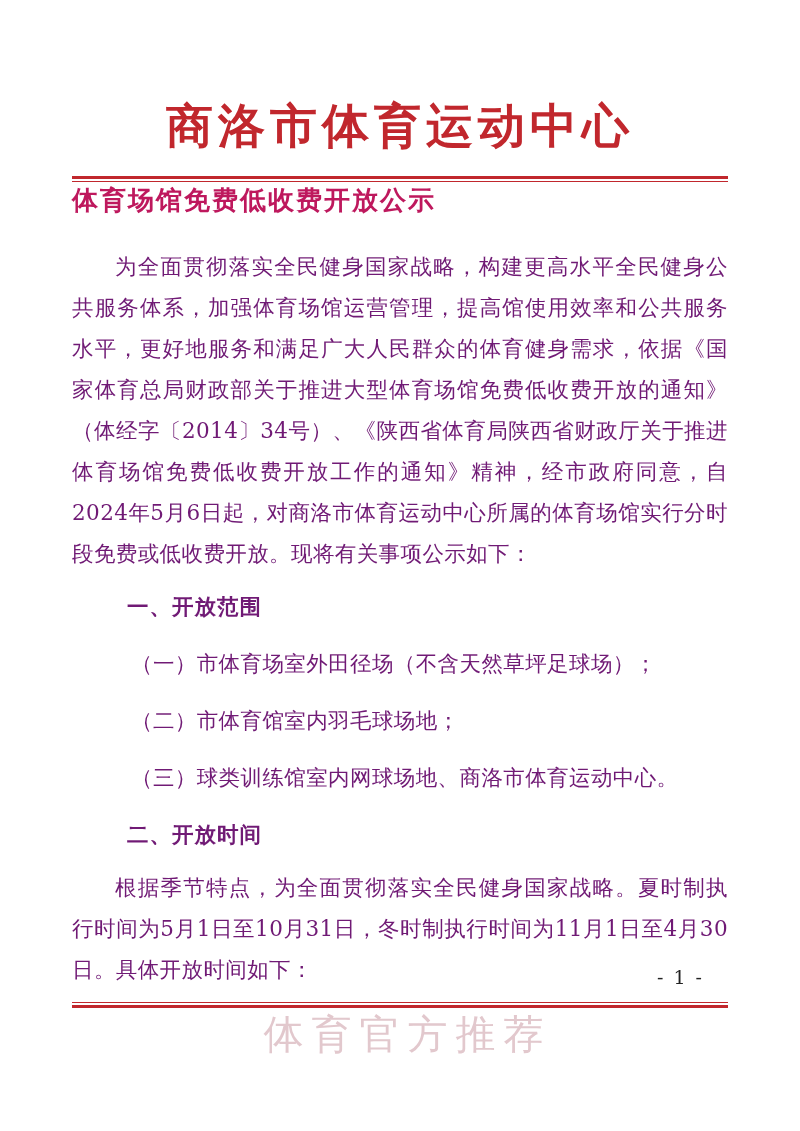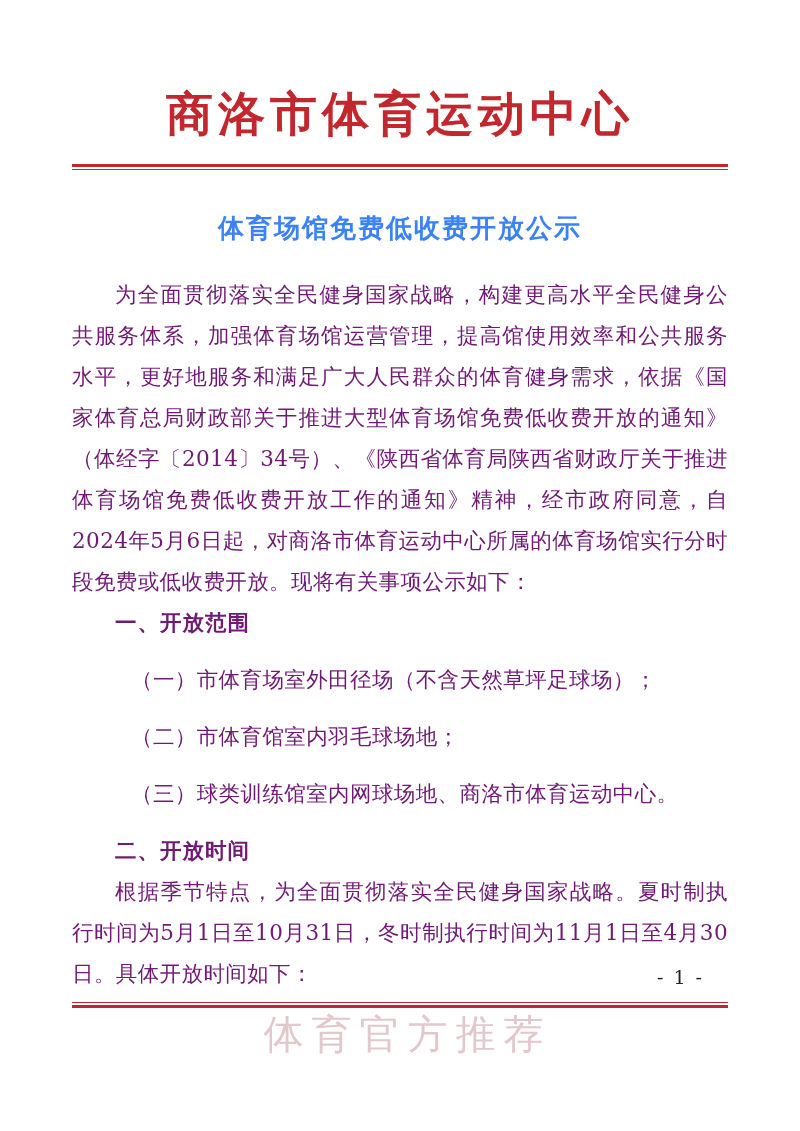--- a/index.html
+++ b/index.html
@@ -13,21 +13,21 @@
     font-family: "DejaVu Serif", "Liberation Serif", serif;
     color: #1a1a1a;
     overflow: hidden;
     position: relative;
   }
   .page {
     position: relative;
     width: 800px;
     height: 1070px;
     box-sizing: border-box;
-    padding: 0 72px;
+    padding: 12px 72px;
   }
 
   
   .letterhead {
     padding-top: 86px;
     text-align: center;
   }
   .letterhead-title {
     font-family: "DejaVu Serif", "Liberation Serif", serif;
     font-weight: bold;
@@ -46,45 +46,43 @@
     background: #c1272d;
   }
   .rule-thin {
     height: 1px;
     background: #c1272d;
     margin-top: 2px;
   }
 
   
   .doc-title {
-    margin-top: 40px;
-    text-align: center;
     font-size: 26px;
     font-weight: bold;
     letter-spacing: 2px;
-    color: #3b82f6;
+    color: #be185d;
   }
 
   
   .body-text {
     margin-top: 28px;
     font-size: 21.5px;
     line-height: 41px;
     text-align: justify;
     text-justify: inter-ideograph;
     color: #701a75;
     letter-spacing: 0.4px;
   }
   .para {
     text-indent: 2em;
     margin: 0;
   }
   .heading {
     text-indent: 2em;
-    margin: 0;
+    margin: 12px;
     font-weight: bold;
     letter-spacing: 1px;
   }
   .sub-item {
     text-indent: 2em;
     margin: 16px;
   }
 
   
   .page-number {

